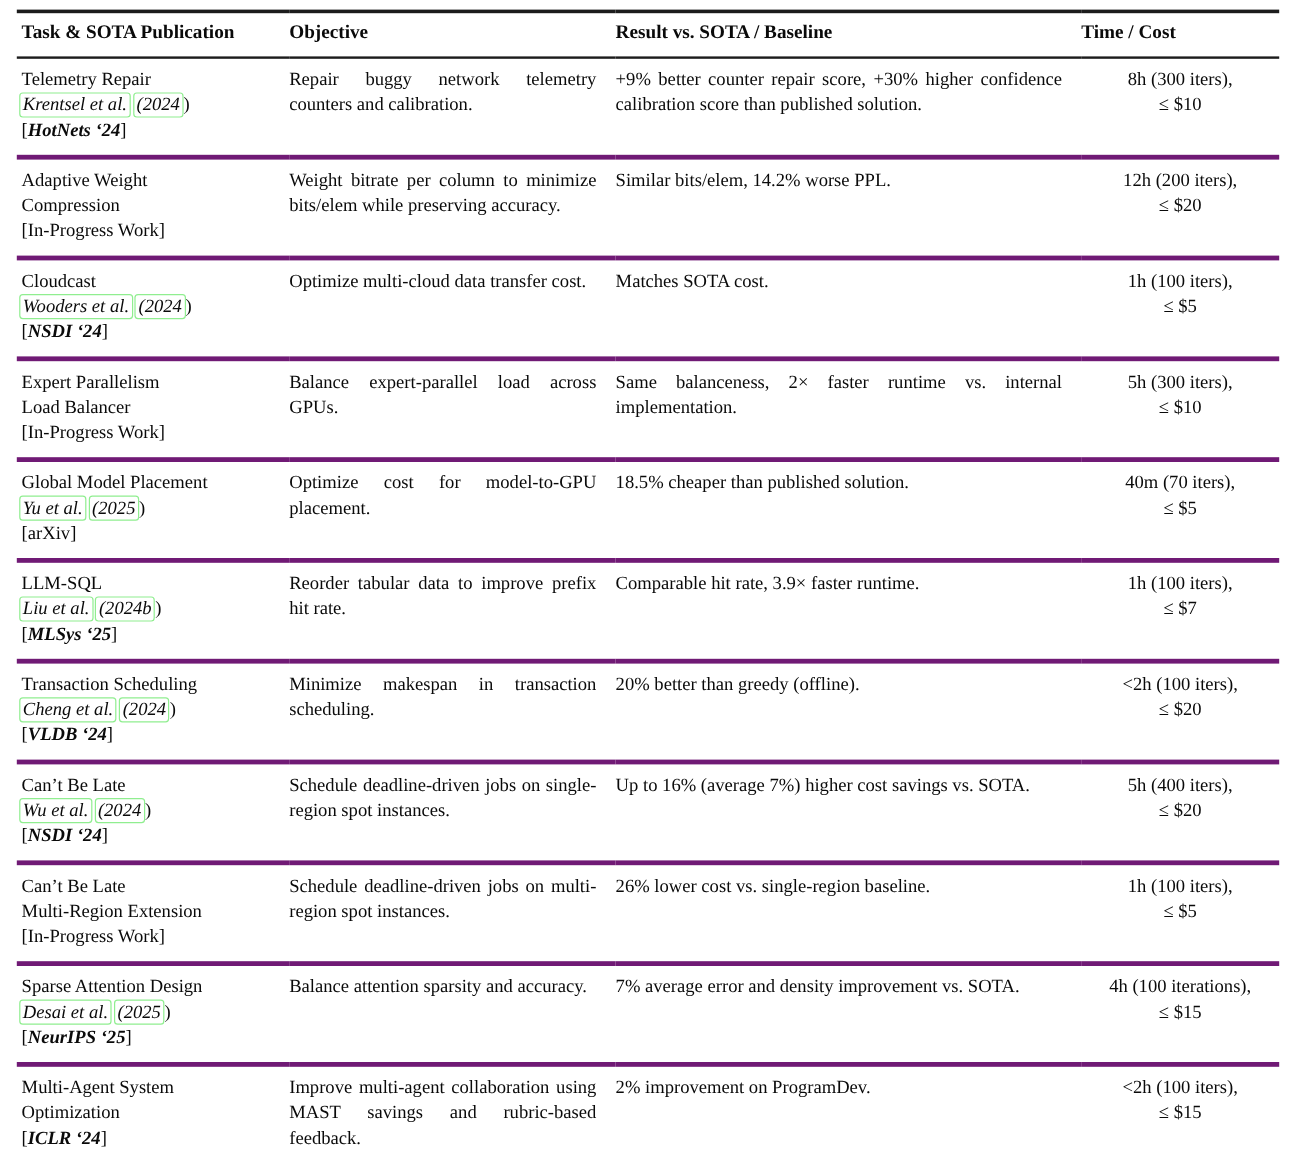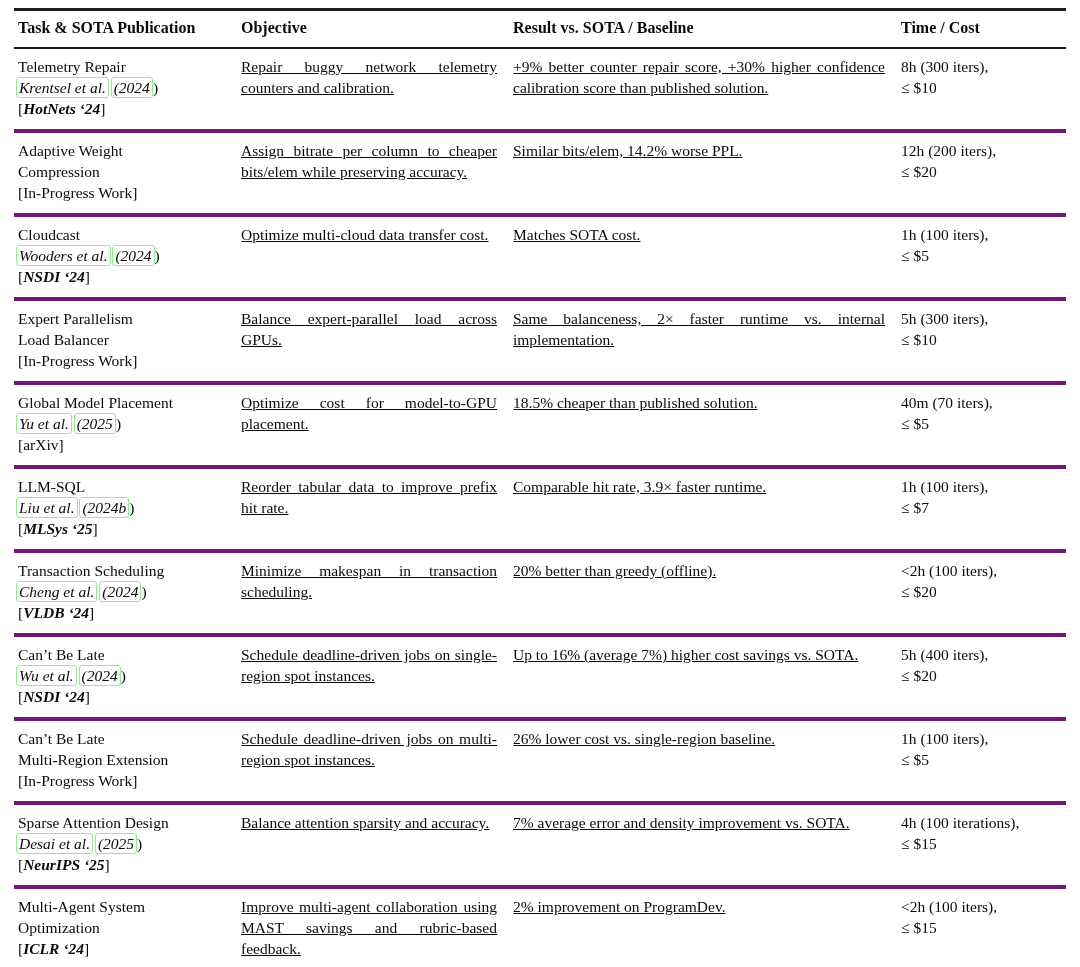--- a/index.html
+++ b/index.html
@@ -37,34 +37,34 @@
   tbody tr:not(:first-child) td { border-top: 4px solid #701a75; }
   td {
     vertical-align: top;
     font-size: 15.5px;
     line-height: 21px;
     padding: 7px 16px 10px 0;
     margin-left: 39px;
   }
   td:first-child { padding-left: 4px; }
   td:last-child, thead th:last-child { padding-right: 0; }
-  .justify { text-align: justify; text-decoration: underline; }
+  .justify { text-align: justify; }
   .task-line { white-space: nowrap; }
   .cite-box {
     display: inline-block;
     border: 1.5px solid var(--linkbox, #90ee90);
     border-radius: 3px;
     padding: 0 2px;
     margin: -2px 0 -2px -2px;
     line-height: 19px;
     cursor: pointer;
     font-style: italic;
   }
   .venue i { font-style: italic; font-weight: bold; }
-  .time-line { white-space: nowrap; }
+  .time-line { white-space: nowrap; text-align: center; }
 </style>
 </head>
 <body>
 
 <div class="page">
   <table class="results">
     <colgroup>
       <col class="c1">
         <col class="c2">
         <col class="c3">
@@ -91,21 +91,21 @@
             <div class="time-line">8h (300 iters),</div>
             <div class="time-line">≤ $10</div>
           </td>
         </tr>
         <tr>
           <td>
             <div class="task-line">Adaptive Weight</div>
             <div class="task-line">Compression</div>
             <div class="task-line venue">[<span>In-Progress Work</span>]</div>
           </td>
-          <td class="justify">Assign bitrate per column to cheaper bits/elem while preserving accuracy.</td>
+          <td class="justify">Weight bitrate per column to minimize bits/elem while preserving accuracy.</td>
           <td class="justify">Similar bits/elem, 14.2% worse PPL.</td>
           <td>
             <div class="time-line">12h (200 iters),</div>
             <div class="time-line">≤ $20</div>
           </td>
         </tr>
         <tr>
           <td>
             <div class="task-line">Cloudcast</div>
             <div class="task-line"><span class="cite-box">Wooders et al.</span> <span class="cite-box">(2024</span><span>)</span></div>

